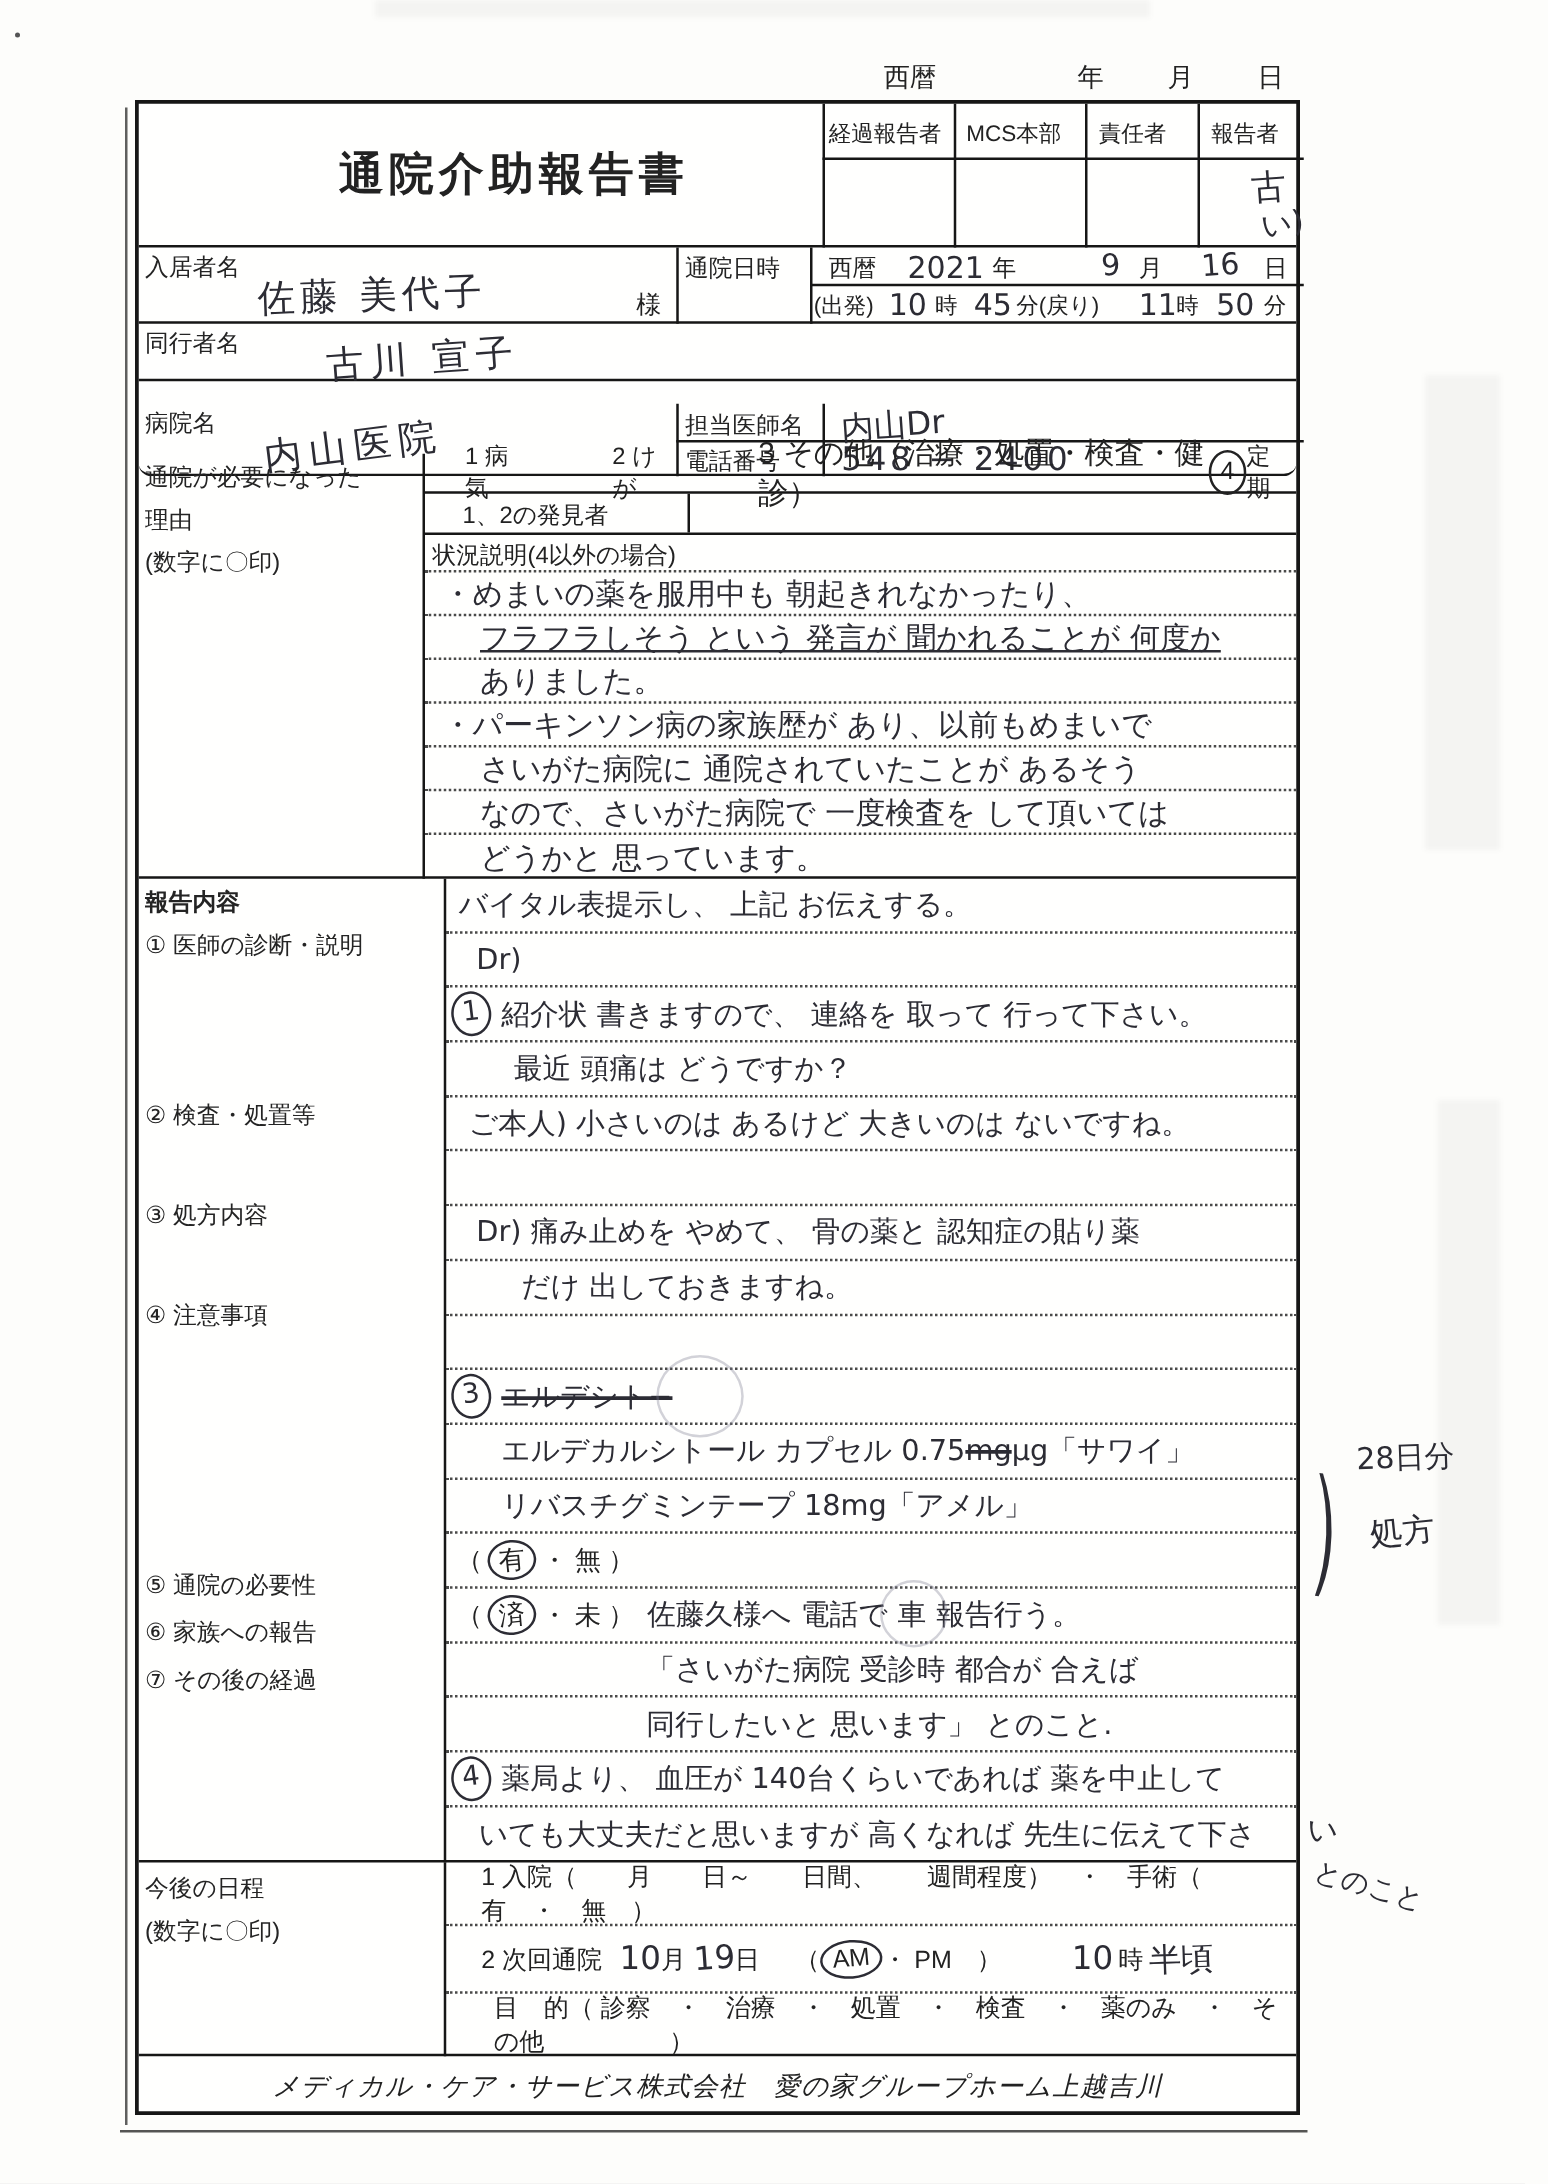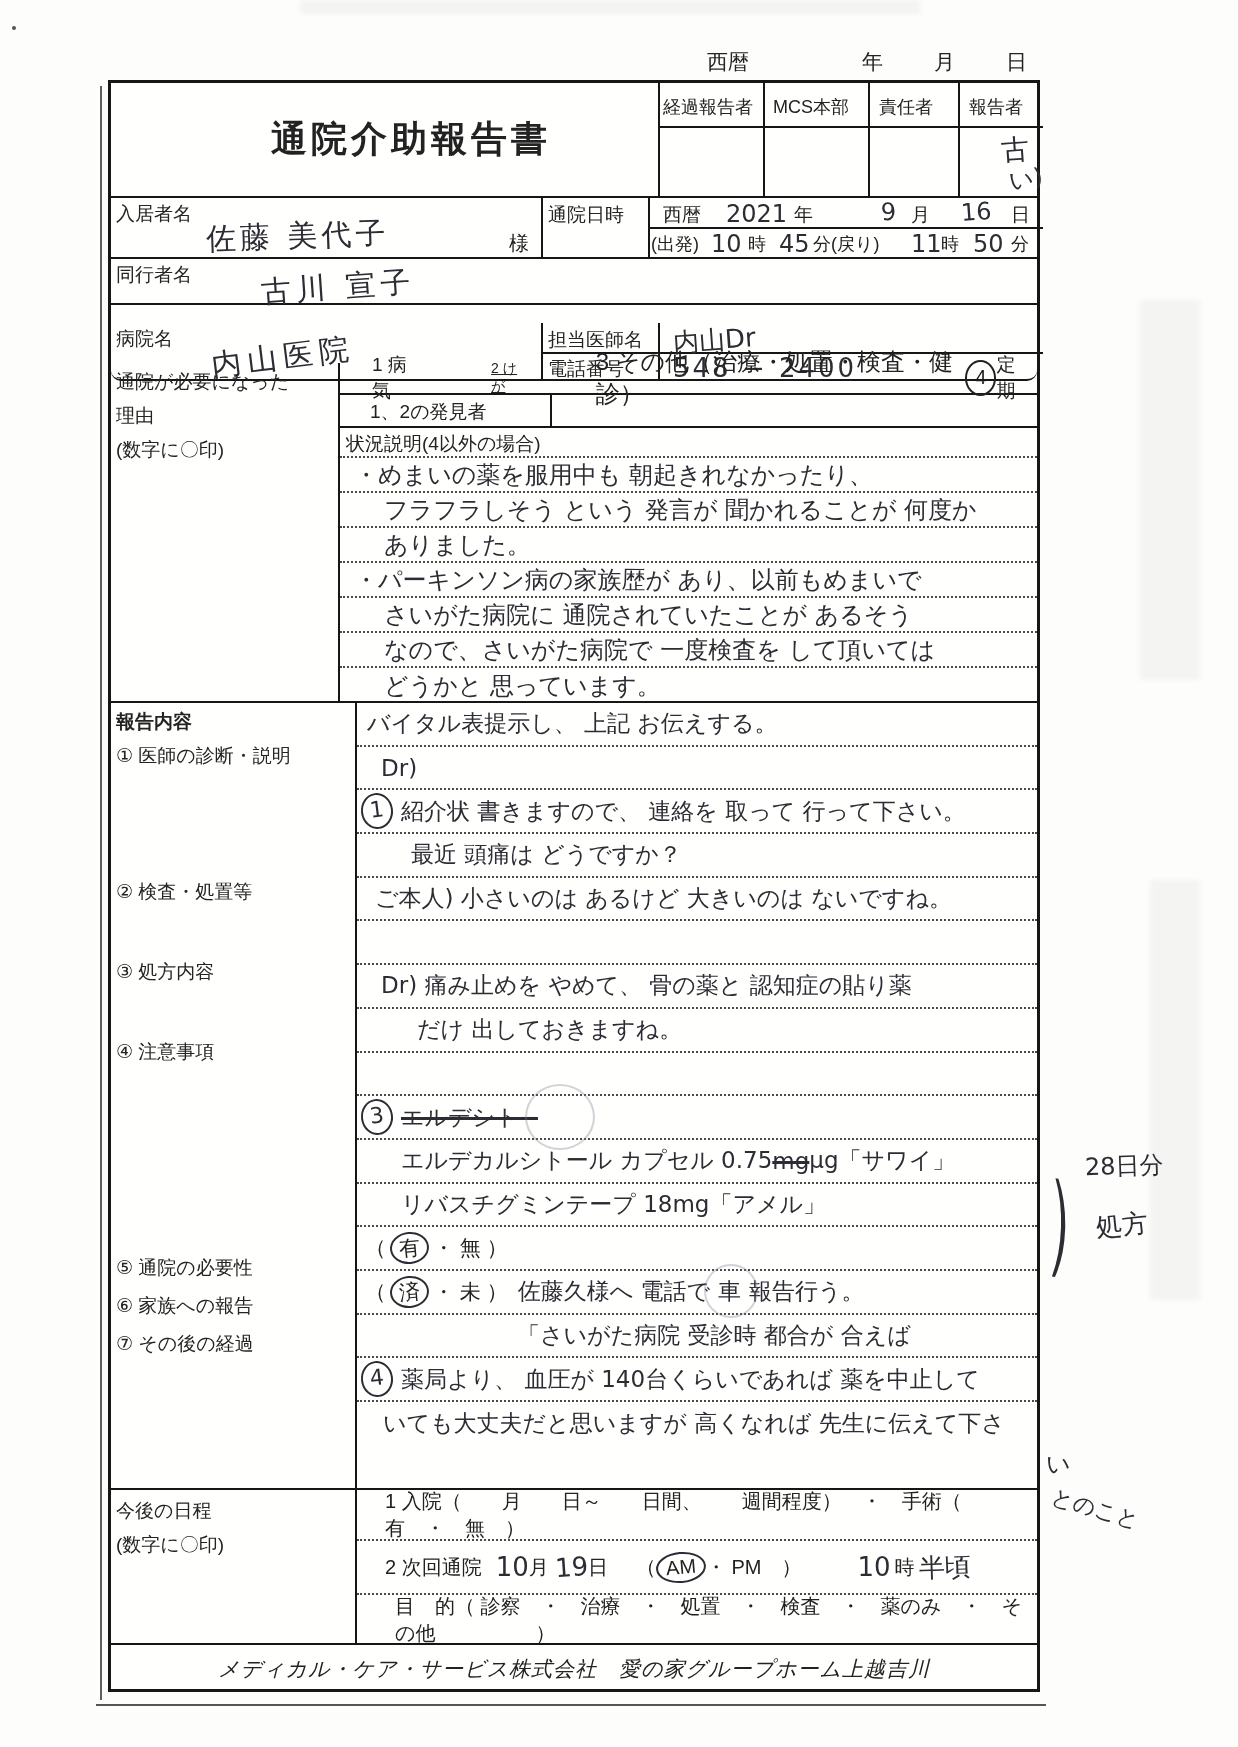--- a/index.html
+++ b/index.html
@@ -126,41 +126,41 @@
     </div>
 
     <div class="row solid-b" style="top:280px;height:340px;">
       <div class="v" style="left:227px;top:0;height:340px;"></div>
       <span class="abs lbl" style="left:5px;top:6px;">通院が必要になった</span>
       <span class="abs lbl" style="left:5px;top:40px;">理由</span>
       <span class="abs lbl" style="left:5px;top:74px;">(数字に〇印)</span>
 
       <div class="abs" style="left:229px;top:0;right:0;height:32px;border-bottom:2px solid #161616;display:flex;align-items:center;box-sizing:border-box;">
         <span class="printed" style="margin-left:32px;font-size:19px;">1 病気</span>
-        <span class="printed" style="margin-left:70px;font-size:14px;text-decoration:underline;">2 けが</span>
+        <span class="printed" style="margin-left:70px;font-size:19px;">2 けが</span>
         <span class="printed" style="margin-left:68px;font-size:24px;">3 その他（治療・処置・検査・健診）</span>
         <span class="cprint" style="margin-left:auto;">4</span>
         <span class="printed" style="font-size:19px;margin-right:6px;">定期</span>
       </div>
 
       <div class="abs" style="left:229px;top:32px;right:0;height:33px;border-bottom:2px solid #161616;box-sizing:border-box;">
         <span class="abs printed" style="left:30px;top:4px;font-size:19px;">1、2の発見者</span>
         <div class="v" style="left:210px;top:0;height:31px;"></div>
       </div>
 
       <div class="abs dotted-b" style="left:229px;top:65px;right:0;height:30px;box-sizing:border-box;">
         <span class="abs printed" style="left:6px;top:3px;font-size:19px;">状況説明(4以外の場合)</span>
       </div>
 
       <div class="abs" style="left:229px;top:95px;right:0;height:245px;">
         <div class="sline">
             <span class="hw hw24" style="margin-left:14px;">・めまいの薬を服用中も 朝起きれなかったり、</span>
           </div>
         <div class="sline">
-            <span class="hw hw24" style="margin-left:44px;">フラフラしそう という 発言が 聞かれることが 何度か</span>
+            <span class="hw hw24" style="margin-left:44px;text-decoration:underline;">フラフラしそう という 発言が 聞かれることが 何度か</span>
           </div>
         <div class="sline">
             <span class="hw hw24" style="margin-left:44px;">ありました。</span>
           </div>
         <div class="sline">
             <span class="hw hw24" style="margin-left:14px;">・パーキンソン病の家族歴が あり、以前もめまいで</span>
           </div>
         <div class="sline">
             <span class="hw hw24" style="margin-left:44px;">さいがた病院に 通院されていたことが あるそう</span>
           </div>
@@ -233,20 +233,23 @@
           <span class="printed" style="font-size:21px;">・ 未 ）</span>
           <span class="hw" style="font-size:23px;margin-left:10px;">佐藤久様へ 電話で</span>
           <span class="hw" style="font-size:23px;margin:0 8px;position:relative;">
             <span class="ghost" style="left:-14px;top:-12px;width:50px;height:50px;"></span>
             <span>車</span>
           </span>
           <span class="hw" style="font-size:23px;">報告行う。</span>
         </div>
         <div class="rline">
             <span class="hw" style="margin-left:160px;font-size:23px;">「さいがた病院 受診時 都合が 合えば</span>
+          </div>
+        <div class="rline">
+            <span class="hw" style="margin-left:160px;font-size:23px;">同行したいと 思います」 とのこと.</span>
           </div>
         <div class="rline">
           <span class="cnum hw" style="margin-left:4px;">4</span>
           <span class="hw" style="font-size:23px;">薬局より、 血圧が 140台くらいであれば 薬を中止して</span>
         </div>
         <div class="rline" style="border-bottom:none;">
             <span class="hw" style="margin-left:26px;font-size:23px;white-space:nowrap;">いても大丈夫だと思いますが 高くなれば 先生に伝えて下さ</span>
           </div>
       </div>
     </div>

